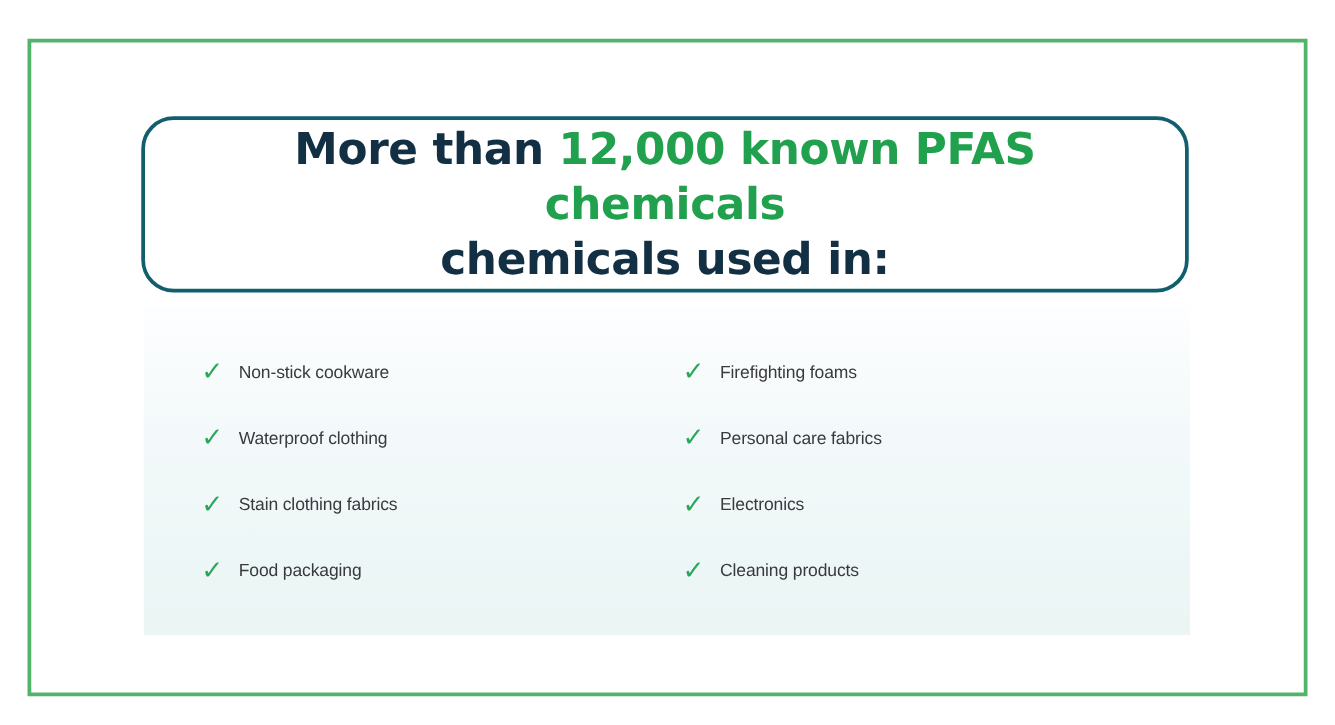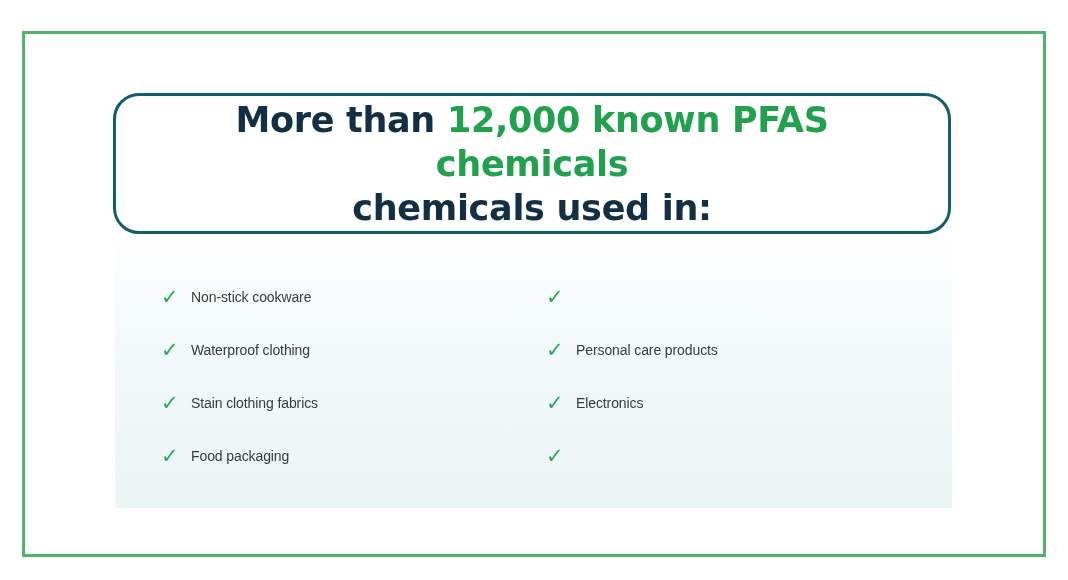--- a/index.html
+++ b/index.html
@@ -150,30 +150,32 @@
         </div>
         <div class="list-item">
           <span class="check-icon">✓</span>
           <span class="item-label">Food packaging</span>
         </div>
       </div>
 
       <div class="column right">
         <div class="list-item">
           <span class="check-icon">✓</span>
+          <span class="item-label">Firefighting foams</span>
         </div>
         <div class="list-item">
           <span class="check-icon">✓</span>
-          <span class="item-label">Personal care products</span>
+          <span class="item-label">Personal care fabrics</span>
         </div>
         <div class="list-item">
           <span class="check-icon">✓</span>
           <span class="item-label">Electronics</span>
         </div>
         <div class="list-item">
           <span class="check-icon">✓</span>
+          <span class="item-label">Cleaning products</span>
         </div>
       </div>
 
     </div>
   </div>
 
 </div>
 
 </body></html>

